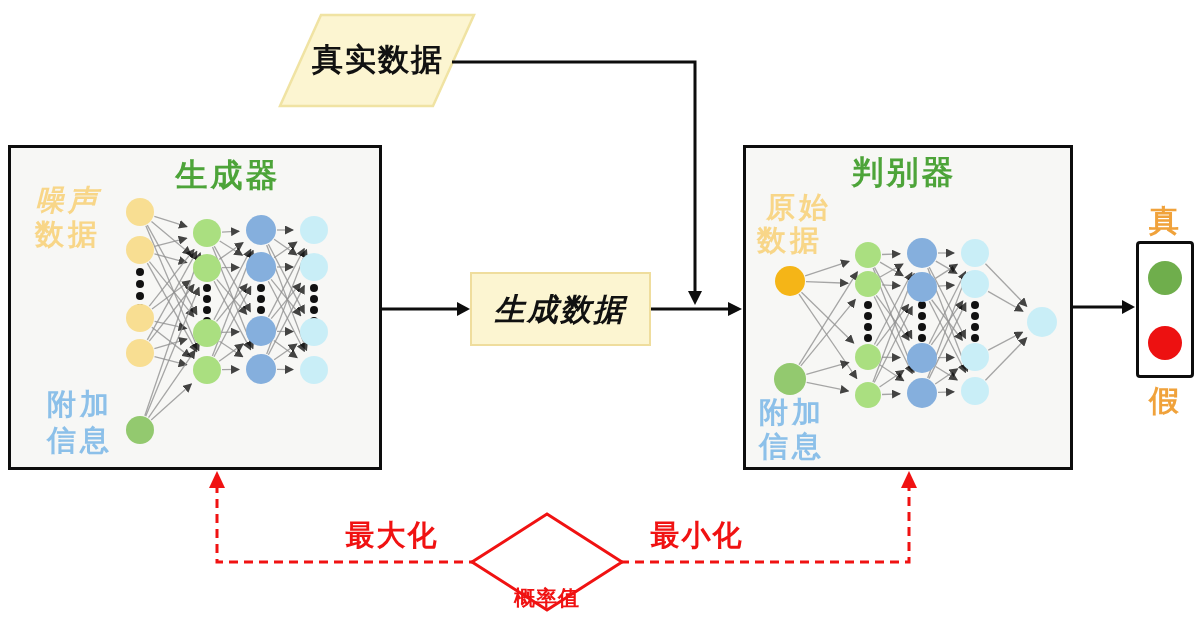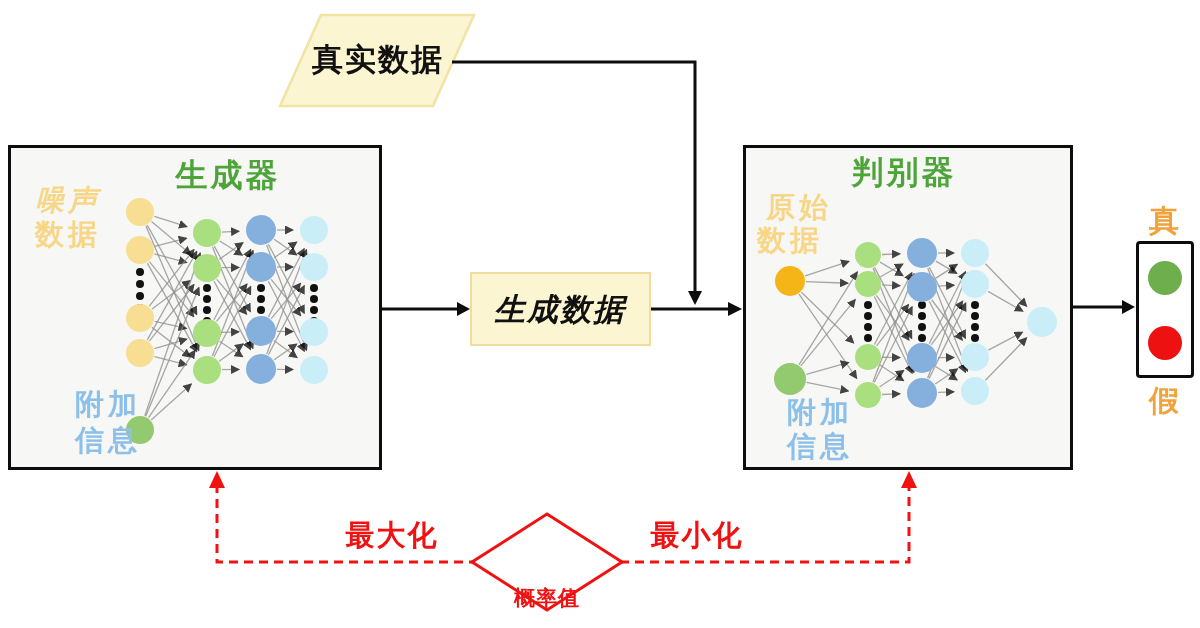--- a/index.html
+++ b/index.html
@@ -14,21 +14,21 @@
   .disc-box{left:743px;top:145px;width:330px;height:325px;}
   .gendata-box{left:470px;top:272px;width:181px;height:74px;background:var(--data-fill);border:2px solid var(--data-border);}
   .output-box{left:1136px;top:241px;width:58px;height:137px;background:#fff;border:3px solid var(--line-black);border-radius:4px;}
   .dot{position:absolute;left:50%;transform:translateX(-50%);width:34px;height:34px;border-radius:50%;}
   .dot-true{top:17px;background:var(--result-true-green);}
   .dot-false{top:82px;background:var(--result-false-red);}
   .lbl{position:absolute;transform:translate(-50%,-50%);font-weight:bold;white-space:nowrap;line-height:1;}
   .t-black{color:#111;font-size:31px;letter-spacing:2px;text-align:center;}
   .t-title{color:var(--title-green);font-size:32px;letter-spacing:3px;}
   .t-yellow{color:var(--label-yellow);font-size:29px;letter-spacing:4px;}
-  .t-blue{color:var(--label-blue);font-size:29px;letter-spacing:4px;margin-left:28px;}
+  .t-blue{color:var(--label-blue);font-size:29px;letter-spacing:4px;}
   .t-orange{color:var(--label-orange);font-size:30px;}
   .t-red{color:var(--accent-red);font-size:29px;letter-spacing:2px;}
   .t-prob{color:var(--accent-red);font-size:21px;letter-spacing:1px;margin-top:36px;}
 </style>
 </head>
 <body>
 
 <div class="canvas">
 
   <div class="box panel gen-box"></div>

